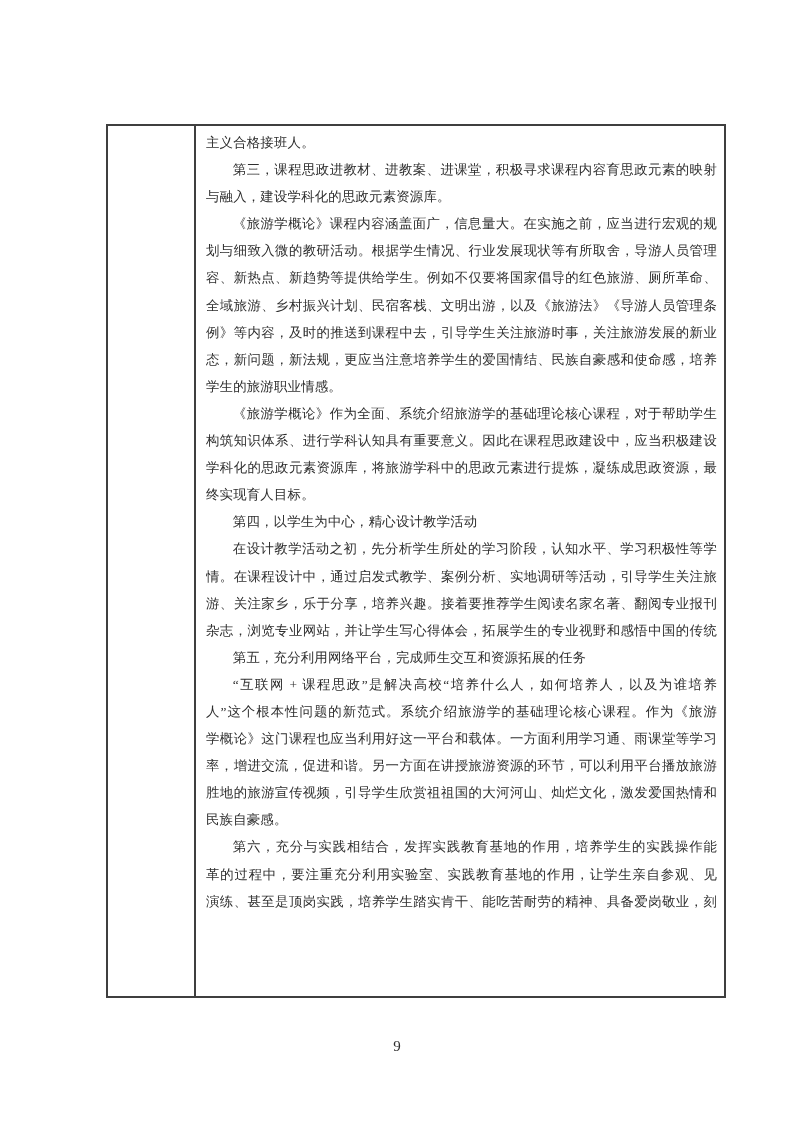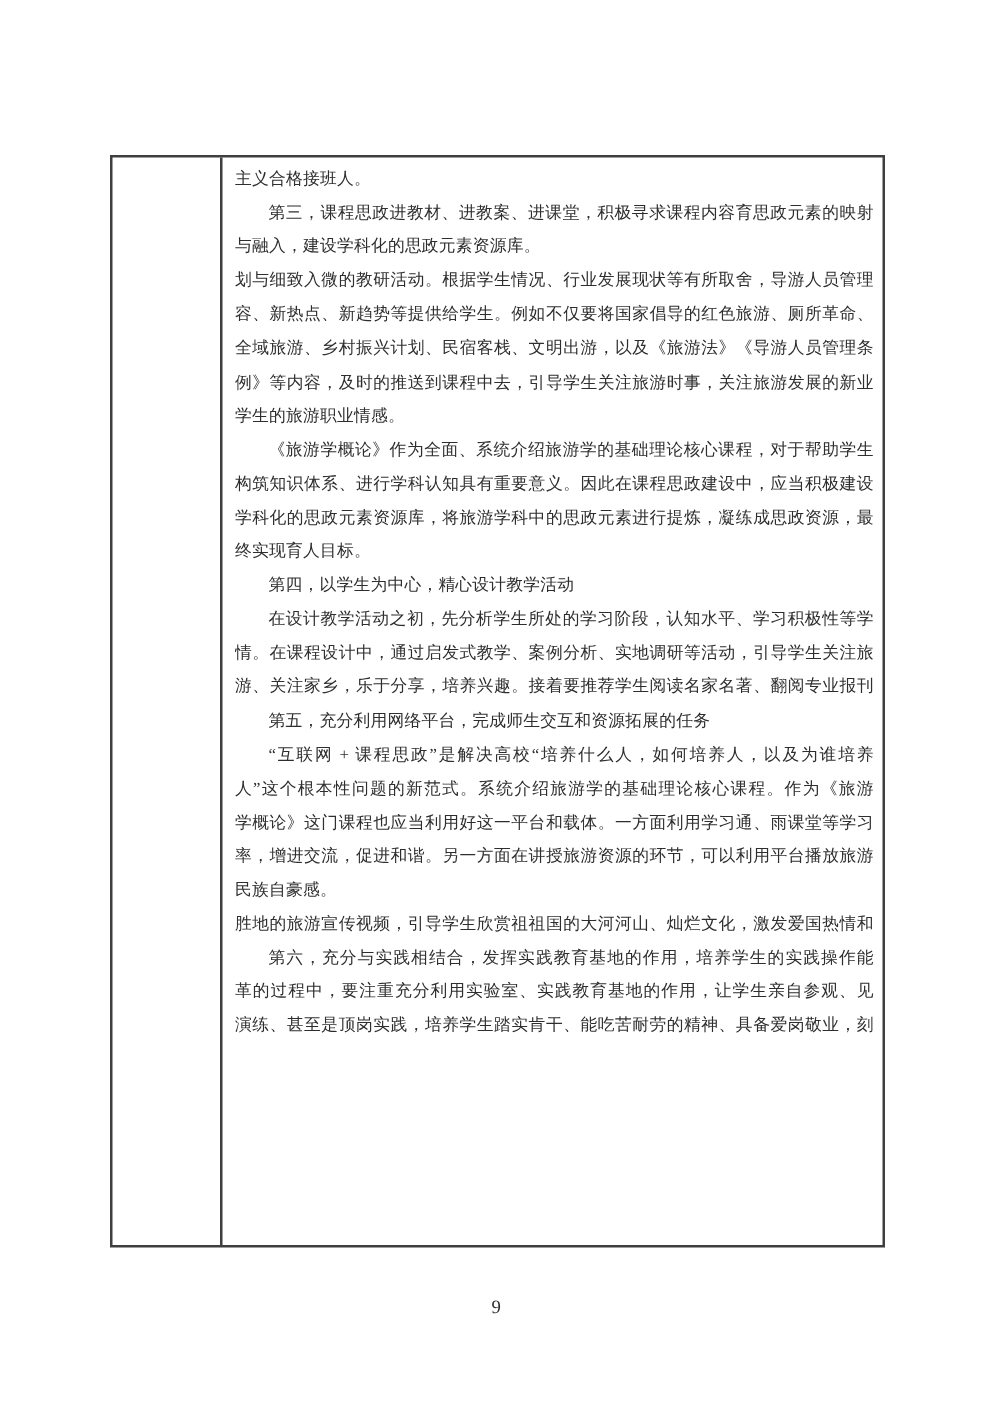--- a/index.html
+++ b/index.html
@@ -9,21 +9,21 @@
     overflow: hidden;
     font-family: "Liberation Serif", "DejaVu Serif", serif;
   }
   .sheet {
     position: relative;
     width: 794px; height: 1123px;
     background: #ffffff;
   }
   .doc-table {
     position: absolute;
-    left: 88px; top: 124px;
+    left: 106px; top: 124px;
     width: 620px; height: 874px;
     border: 2px solid #3f3f3f;
     display: flex;
     background: #ffffff;
   }
   .cell-left {
     width: 88px;
     border-right: 2px solid #3f3f3f;
     flex: none;
   }
@@ -62,39 +62,42 @@
 <body>
 
 <div class="sheet">
   <div class="doc-table">
     <div class="cell-left"></div>
     <div class="cell-right">
 
     <div class="line">主义合格接班人。</div>
         <div class="line indent j">第三，课程思政进教材、进教案、进课堂，积极寻求课程内容育思政元素的映射</div>
         <div class="line">与融入，建设学科化的思政元素资源库。</div>
+        <div class="line indent j">《旅游学概论》课程内容涵盖面广，信息量大。在实施之前，应当进行宏观的规</div>
         <div class="line j">划与细致入微的教研活动。根据学生情况、行业发展现状等有所取舍，导游人员管理条</div>
         <div class="line j">容、新热点、新趋势等提供给学生。例如不仅要将国家倡导的红色旅游、厕所革命、</div>
         <div class="line j">全域旅游、乡村振兴计划、民宿客栈、文明出游，以及《旅游法》《导游人员管理条</div>
         <div class="line j">例》等内容，及时的推送到课程中去，引导学生关注旅游时事，关注旅游发展的新业</div>
+        <div class="line j">态，新问题，新法规，更应当注意培养学生的爱国情结、民族自豪感和使命感，培养</div>
         <div class="line">学生的旅游职业情感。</div>
         <div class="line indent j">《旅游学概论》作为全面、系统介绍旅游学的基础理论核心课程，对于帮助学生</div>
         <div class="line j">构筑知识体系、进行学科认知具有重要意义。因此在课程思政建设中，应当积极建设</div>
         <div class="line j">学科化的思政元素资源库，将旅游学科中的思政元素进行提炼，凝练成思政资源，最</div>
         <div class="line">终实现育人目标。</div>
         <div class="line indent">第四，以学生为中心，精心设计教学活动</div>
         <div class="line indent j">在设计教学活动之初，先分析学生所处的学习阶段，认知水平、学习积极性等学</div>
         <div class="line j">情。在课程设计中，通过启发式教学、案例分析、实地调研等活动，引导学生关注旅</div>
         <div class="line j">游、关注家乡，乐于分享，培养兴趣。接着要推荐学生阅读名家名著、翻阅专业报刊</div>
+        <div class="line j">杂志，浏览专业网站，并让学生写心得体会，拓展学生的专业视野和感悟中国的传统</div>
         <div class="line indent">第五，充分利用网络平台，完成师生交互和资源拓展的任务</div>
         <div class="line indent j">“互联网 + 课程思政”是解决高校“培养什么人，如何培养人，以及为谁培养</div>
         <div class="line j">人”这个根本性问题的新范式。系统介绍旅游学的基础理论核心课程。作为《旅游</div>
         <div class="line j">学概论》这门课程也应当利用好这一平台和载体。一方面利用学习通、雨课堂等学习</div>
         <div class="line j">率，增进交流，促进和谐。另一方面在讲授旅游资源的环节，可以利用平台播放旅游</div>
+        <div class="line j">胜地的旅游宣传视频，引导学生欣赏祖祖国的大河河山、灿烂文化，激发爱国热情和</div>
         <div class="line">民族自豪感。</div>
-        <div class="line j">胜地的旅游宣传视频，引导学生欣赏祖祖国的大河河山、灿烂文化，激发爱国热情和</div>
         <div class="line indent j">第六，充分与实践相结合，发挥实践教育基地的作用，培养学生的实践操作能力。</div>
         <div class="line j">革的过程中，要注重充分利用实验室、实践教育基地的作用，让学生亲自参观、见习、</div>
         <div class="line j">演练、甚至是顶岗实践，培养学生踏实肯干、能吃苦耐劳的精神、具备爱岗敬业，刻</div>
       </div>
   </div>
   <div class="page-footer">9</div>
 </div>
 
 </body></html>

